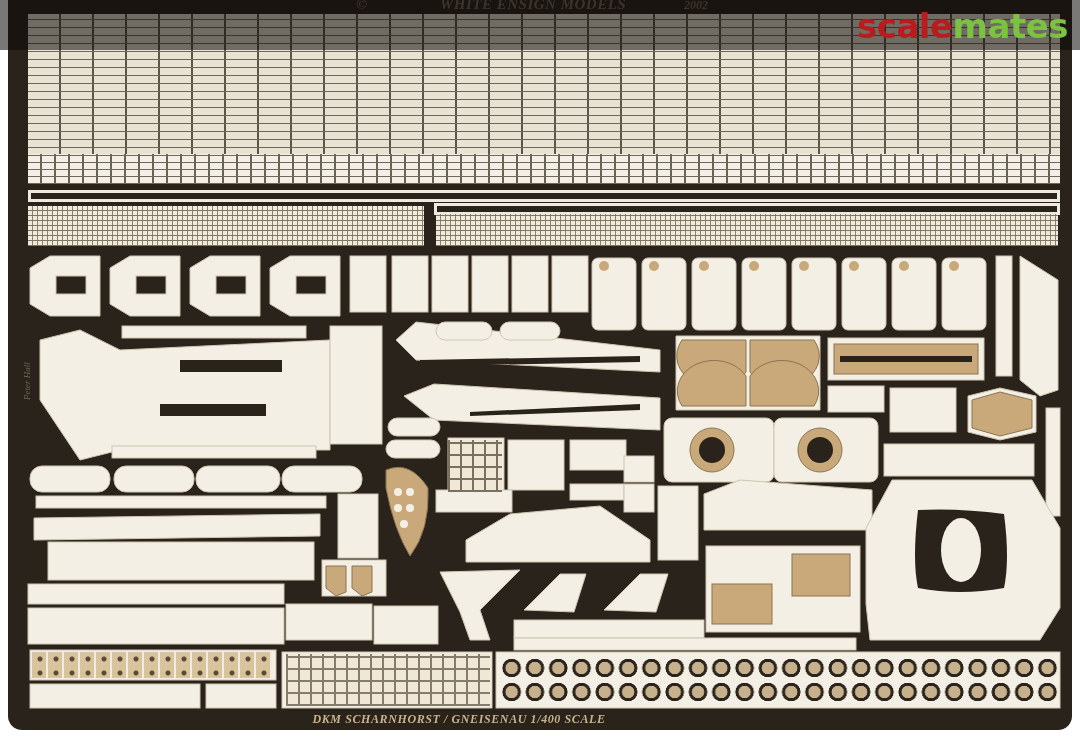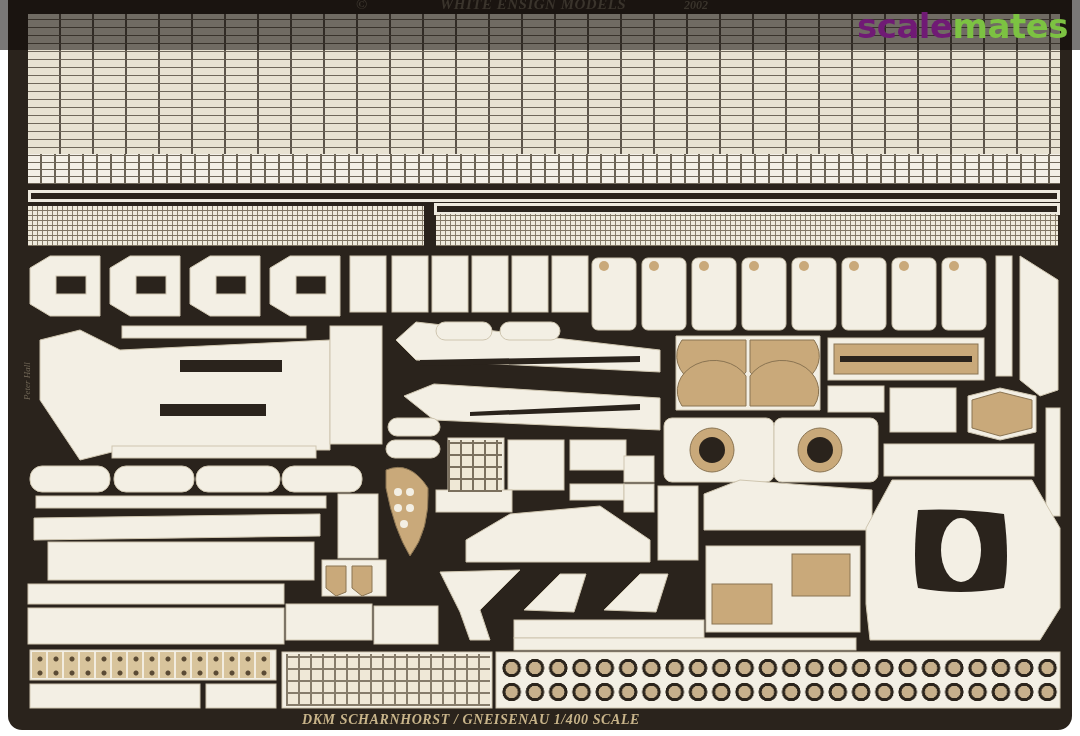--- a/index.html
+++ b/index.html
@@ -4,23 +4,23 @@
 <style>
   html,body{margin:0;padding:0;background:#ffffff;}
   body{width:1080px;height:736px;position:relative;overflow:hidden;font-family:"Liberation Serif",serif;}
   .fret{position:absolute;left:8px;top:0;width:1064px;height:730px;background:#2a231c;border-radius:0 0 14px 14px;overflow:hidden;}
   .topbar{position:absolute;left:0;top:0;width:1080px;height:50px;background:rgba(12,10,8,0.55);z-index:5;}
   .maker{position:absolute;top:-4px;left:0;width:1080px;height:18px;color:#3a342c;font-style:italic;font-weight:bold;font-size:15px;z-index:6;}
   .maker .copy{position:absolute;left:356px;}
   .maker .name{position:absolute;left:440px;letter-spacing:0.5px;}
   .maker .year{position:absolute;left:684px;font-size:12px;top:2px;}
   .wm{position:absolute;right:12px;top:6px;z-index:7;font-family:"DejaVu Sans",sans-serif;font-weight:bold;font-size:34px;letter-spacing:-0.5px;}
-  .wm .a{color:#701a75;}
+  .wm .a{color:#b91c1c;}
   .wm .b{color:#7cc242;margin-top:13px;}
-  .caption{position:absolute;left:12px;width:1008px;top:712px;text-align:center;color:#c8b48a;font-style:italic;font-weight:bold;font-size:14px;letter-spacing:0.6px;z-index:6;}
+  .caption{position:absolute;left:0;width:1008px;top:712px;text-align:center;color:#c8b48a;font-style:italic;font-weight:bold;font-size:12px;letter-spacing:0.6px;z-index:6;}
   .caption span{margin-left:-90px;}
   .railtop{position:absolute;left:28px;top:14px;width:1032px;height:158px;
     background:
       repeating-linear-gradient(0deg,#6f675a 0 1px,transparent 1px 8px),
       repeating-linear-gradient(90deg,transparent 0 31px,#5d554a 31px 33px),
       #e8e2d2;}
   .railtop2{position:absolute;left:28px;top:154px;width:1032px;height:30px;
     background:repeating-linear-gradient(0deg,#6f675a 0 1px,transparent 1px 7px),repeating-linear-gradient(90deg,#f3efe6 0 12px,#6a6254 12px 14px);}
   .bar-dark{position:absolute;background:#2a231c;border:3px solid #eeeadf;}
   .finerail{position:absolute;background:

